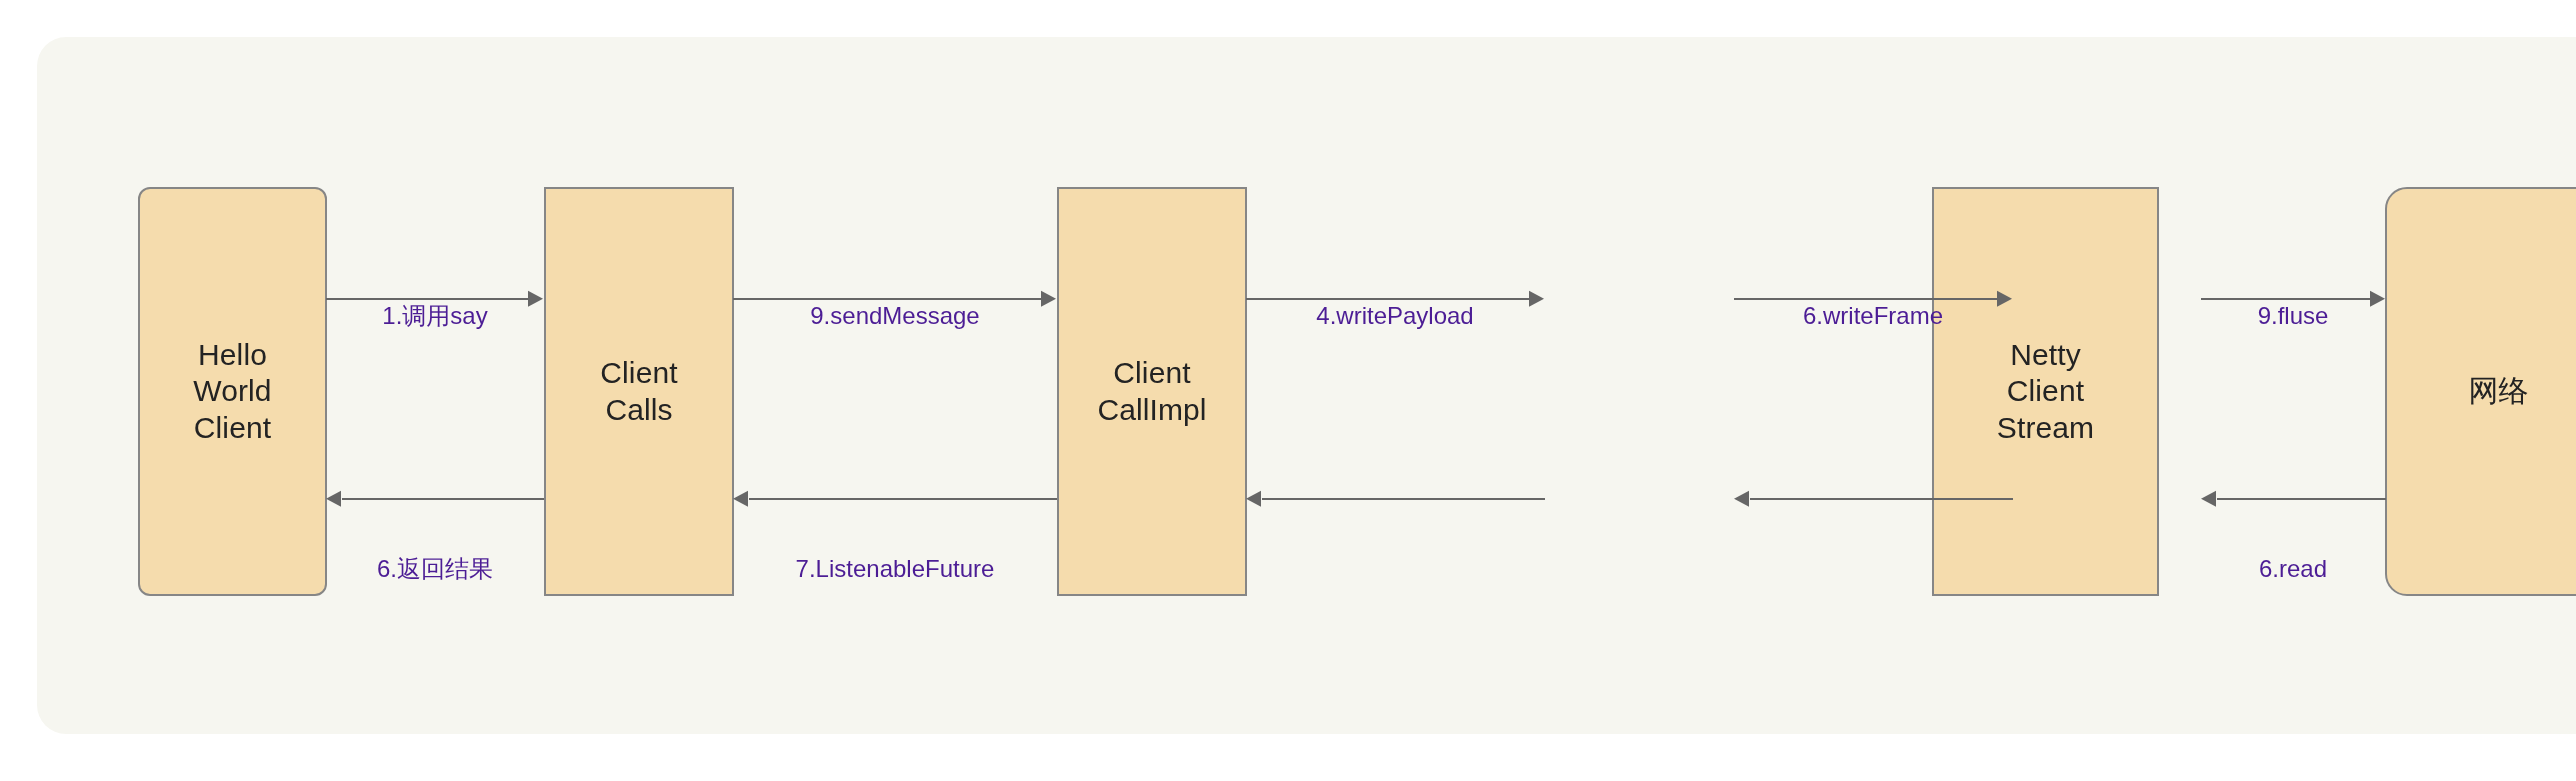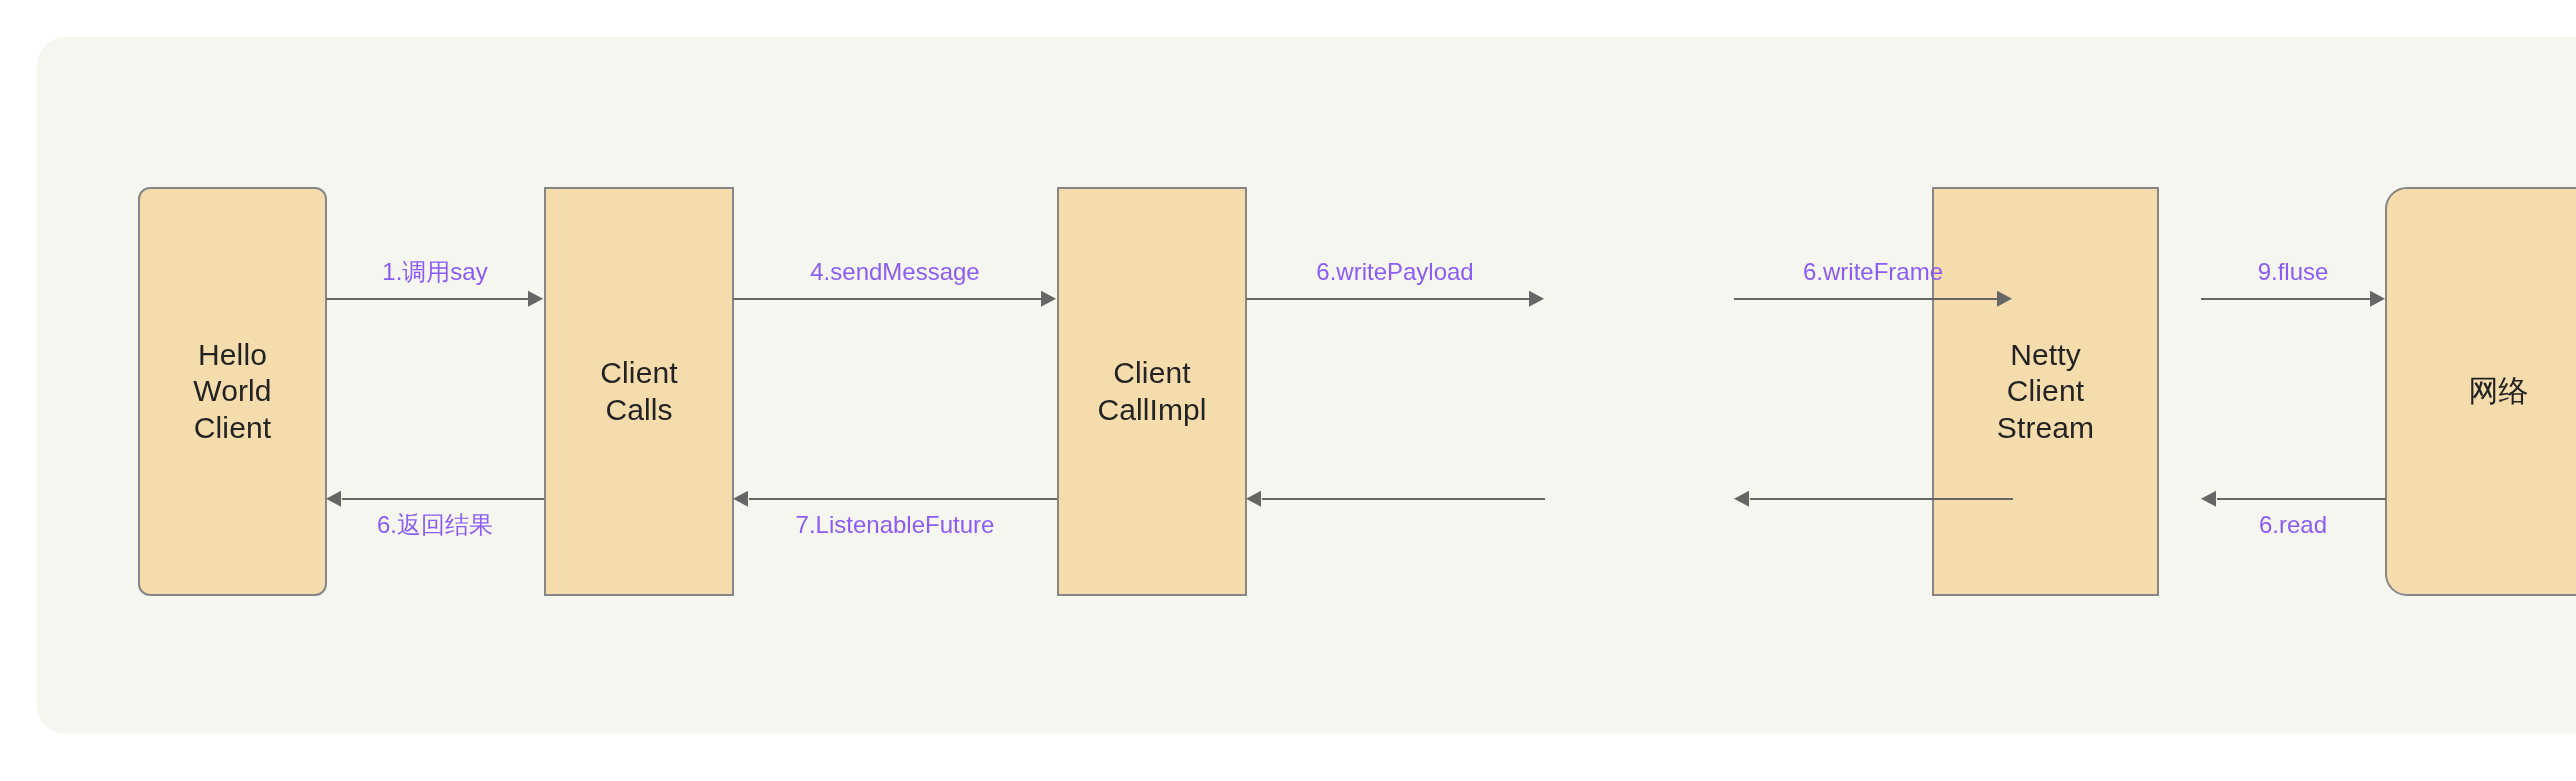--- a/index.html
+++ b/index.html
@@ -69,24 +69,25 @@
     transform: translateY(-8.2px);
   }
   .arrowhead.right {
     border-left: 15.5px solid #666666;
   }
   .arrowhead.left {
     border-right: 15.5px solid #666666;
   }
   .edge-label {
     position: absolute;
-    color: #8b5cf6;
+    color: #4c1d95;
     font-size: 24px;
     line-height: 1;
     white-space: nowrap;
+    margin-top: 44px;
   }
   .edge-label.above {
     transform: translate(-50%, -100%);
   }
   .edge-label.below {
     transform: translate(-50%, 0);
   }
 </style>
 </head>
 <body>
@@ -118,27 +119,27 @@
 
   <div class="edge" style="left:326px; top:299px; width:217px;">
     <div class="edge-line" style="width:202px;"></div>
     <div class="arrowhead right" style="left:202px;"></div>
     <div class="edge-label above" style="left:109px; top:-15.5px;">1.调用say</div>
   </div>
 
   <div class="edge" style="left:733px; top:299px; width:324px;">
     <div class="edge-line" style="width:308px;"></div>
     <div class="arrowhead right" style="left:308px;"></div>
-    <div class="edge-label above" style="left:162px; top:-15.5px;">4.sendMessage</div>
+    <div class="edge-label above" style="left:162px; top:-15.5px;">9.sendMessage</div>
   </div>
 
   <div class="edge" style="left:1246px; top:299px; width:298px;">
     <div class="edge-line" style="width:283px;"></div>
     <div class="arrowhead right" style="left:283px;"></div>
-    <div class="edge-label above" style="left:149px; top:-15.5px;">6.writePayload</div>
+    <div class="edge-label above" style="left:149px; top:-15.5px;">4.writePayload</div>
   </div>
 
   <div class="edge" style="left:1734px; top:299px; width:278px;">
     <div class="edge-line" style="width:263px;"></div>
     <div class="arrowhead right" style="left:263px;"></div>
     <div class="edge-label above" style="left:139px; top:-15.5px;">6.writeFrame</div>
   </div>
 
   <div class="edge" style="left:2201px; top:299px; width:184px;">
     <div class="edge-line" style="width:169px;"></div>

